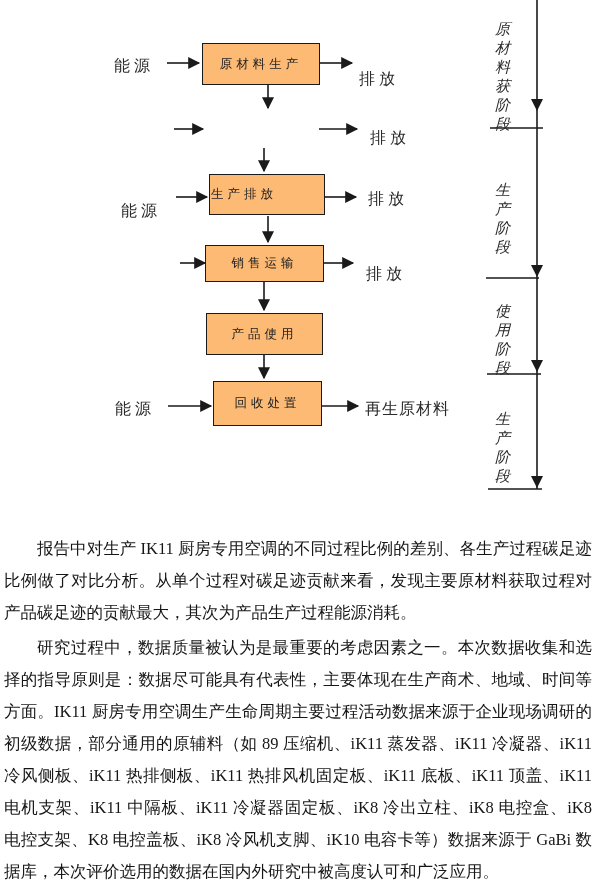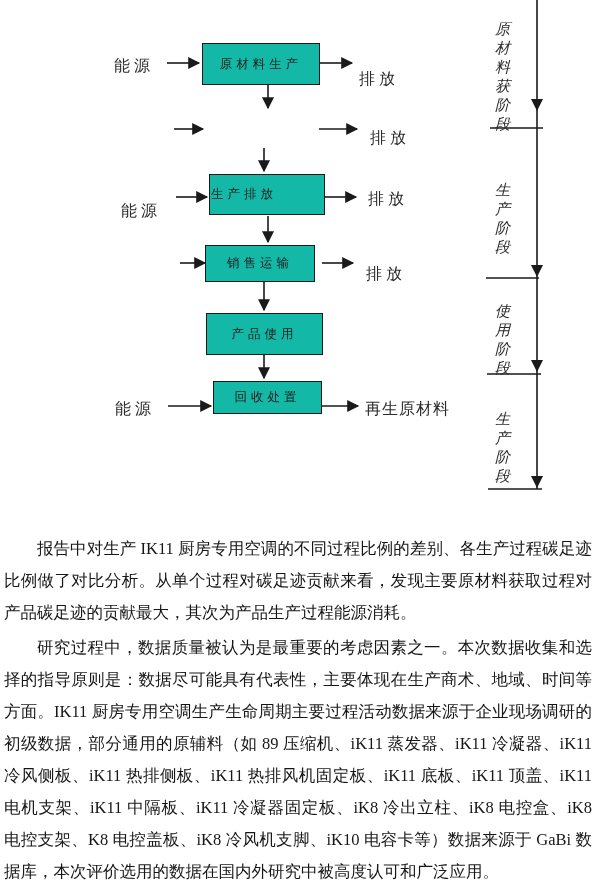--- a/index.html
+++ b/index.html
@@ -9,21 +9,21 @@
     font-family:"Liberation Serif","DejaVu Serif",serif;
     color:#1b1b1b;
   }
 
   
   .diagram { position:absolute; left:0; top:0; width:600px; height:500px; }
   .diagram svg { position:absolute; left:0; top:0; }
 
   .flowbox {
     position:absolute; box-sizing:border-box;
-    border:1.6px solid #1a1a1a; background:#14b8a6;
+    border:1.6px solid #1a1a1a; background:#fdba74;
     display:flex; align-items:center; justify-content:center;
     font-size:12.5px; letter-spacing:4px; color:#222;
     white-space:nowrap;
   }
   .flowbox.align-left { justify-content:flex-start; padding-left:1px; }
 
   .flow-label {
     position:absolute; font-size:16px; letter-spacing:4px;
     color:#2a2a2a; white-space:nowrap;
   }
@@ -97,27 +97,27 @@
         <line x1="488" y1="489" x2="542" y2="489"></line>
       </g>
     </svg>
 
     <div class="flowbox" style="left:202px; top:43px;  width:118px; height:42px;">
       <span>原材料生产</span>
     </div>
     <div class="flowbox align-left" style="left:209px; top:174px; width:116px; height:41px;">
       <span>生产排放</span>
     </div>
-    <div class="flowbox" style="left:205px; top:245px; width:110px; height:37px;">
+    <div class="flowbox" style="left:205px; top:245px; width:119px; height:37px;">
       <span>销售运输</span>
     </div>
     <div class="flowbox" style="left:206px; top:313px; width:117px; height:42px;">
       <span>产品使用</span>
     </div>
-    <div class="flowbox" style="left:213px; top:381px; width:109px; height:33px;">
+    <div class="flowbox" style="left:213px; top:381px; width:109px; height:45px;">
       <span>回收处置</span>
     </div>
 
     <div class="flow-label" style="left:114px; top:56px;">能源</div>
     <div class="flow-label" style="left:121px; top:201px;">能源</div>
     <div class="flow-label" style="left:115px; top:399px;">能源</div>
 
     <div class="flow-label" style="left:359px; top:69px;">排放</div>
     <div class="flow-label" style="left:370px; top:128px;">排放</div>
     <div class="flow-label" style="left:368px; top:189px;">排放</div>

